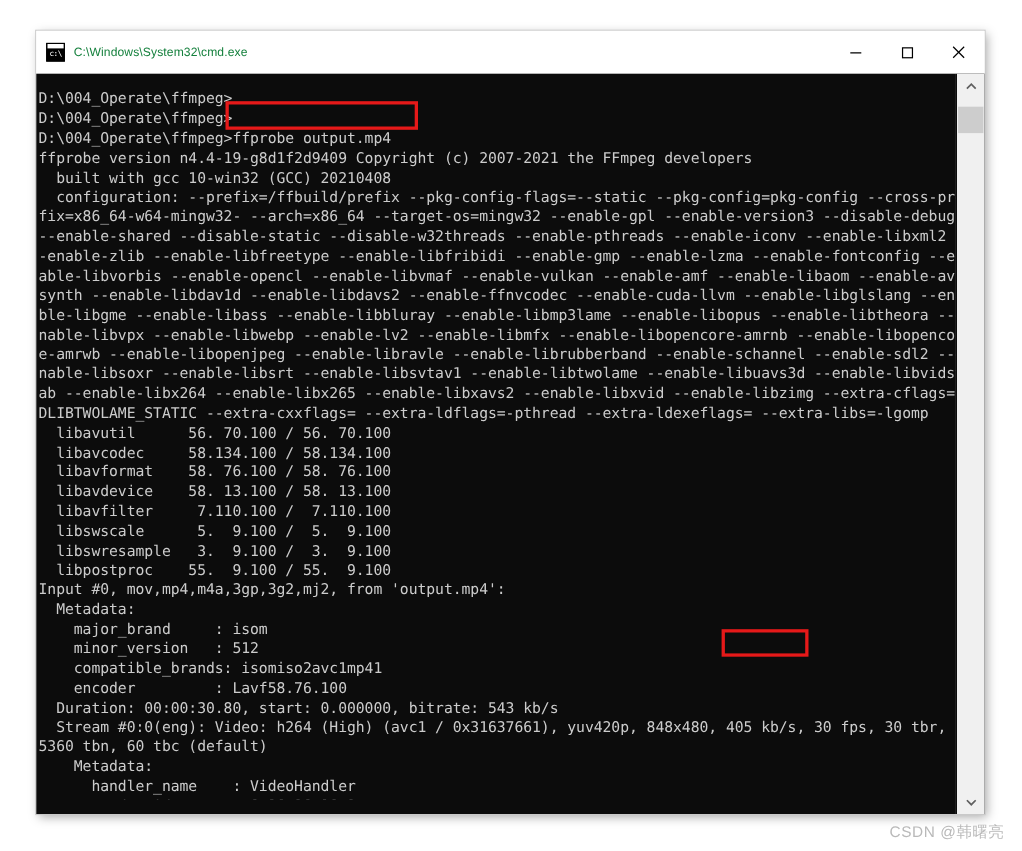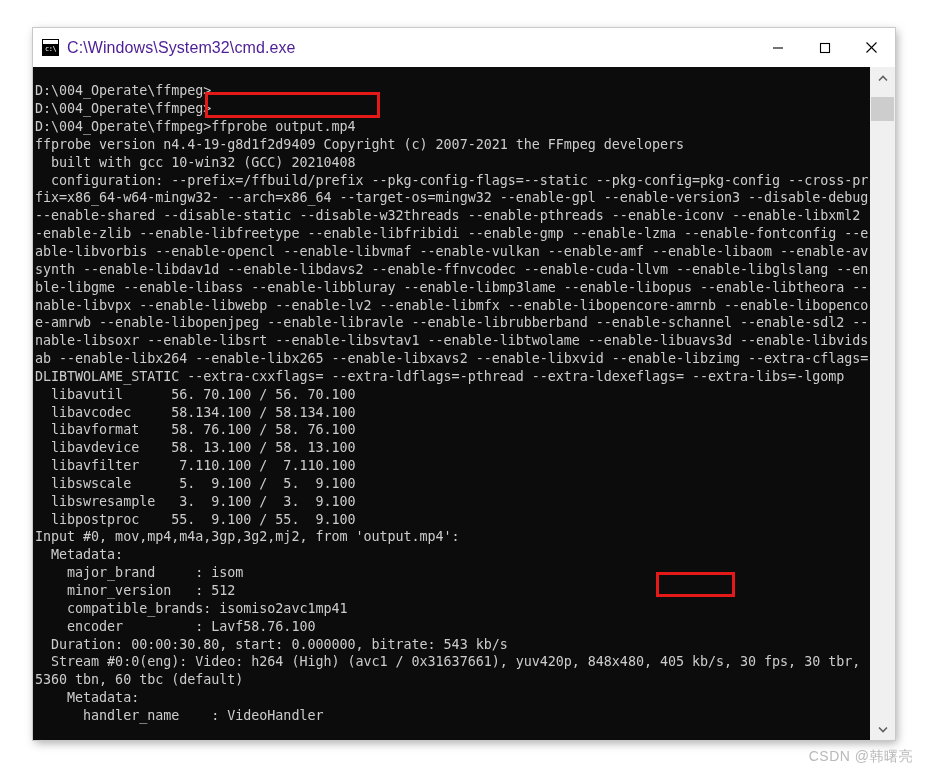--- a/index.html
+++ b/index.html
@@ -65,22 +65,22 @@
     position: absolute;
     left: 2px;
     top: 5px;
     color: #ffffff;
     font-family: "DejaVu Sans Mono", monospace;
     font-size: 7px;
     line-height: 8px;
     letter-spacing: -0.5px;
   }
   #title-text {
-    font-size: 16px;
-    color: #4c1d95;
+    font-size: 11px;
+    color: #15803d;
     font-family: "Liberation Sans", sans-serif;
     letter-spacing: 0.1px;
     white-space: nowrap;
   }
   #window-controls {
     position: absolute;
     right: 0;
     top: 0;
     height: 39px;
     display: flex;

